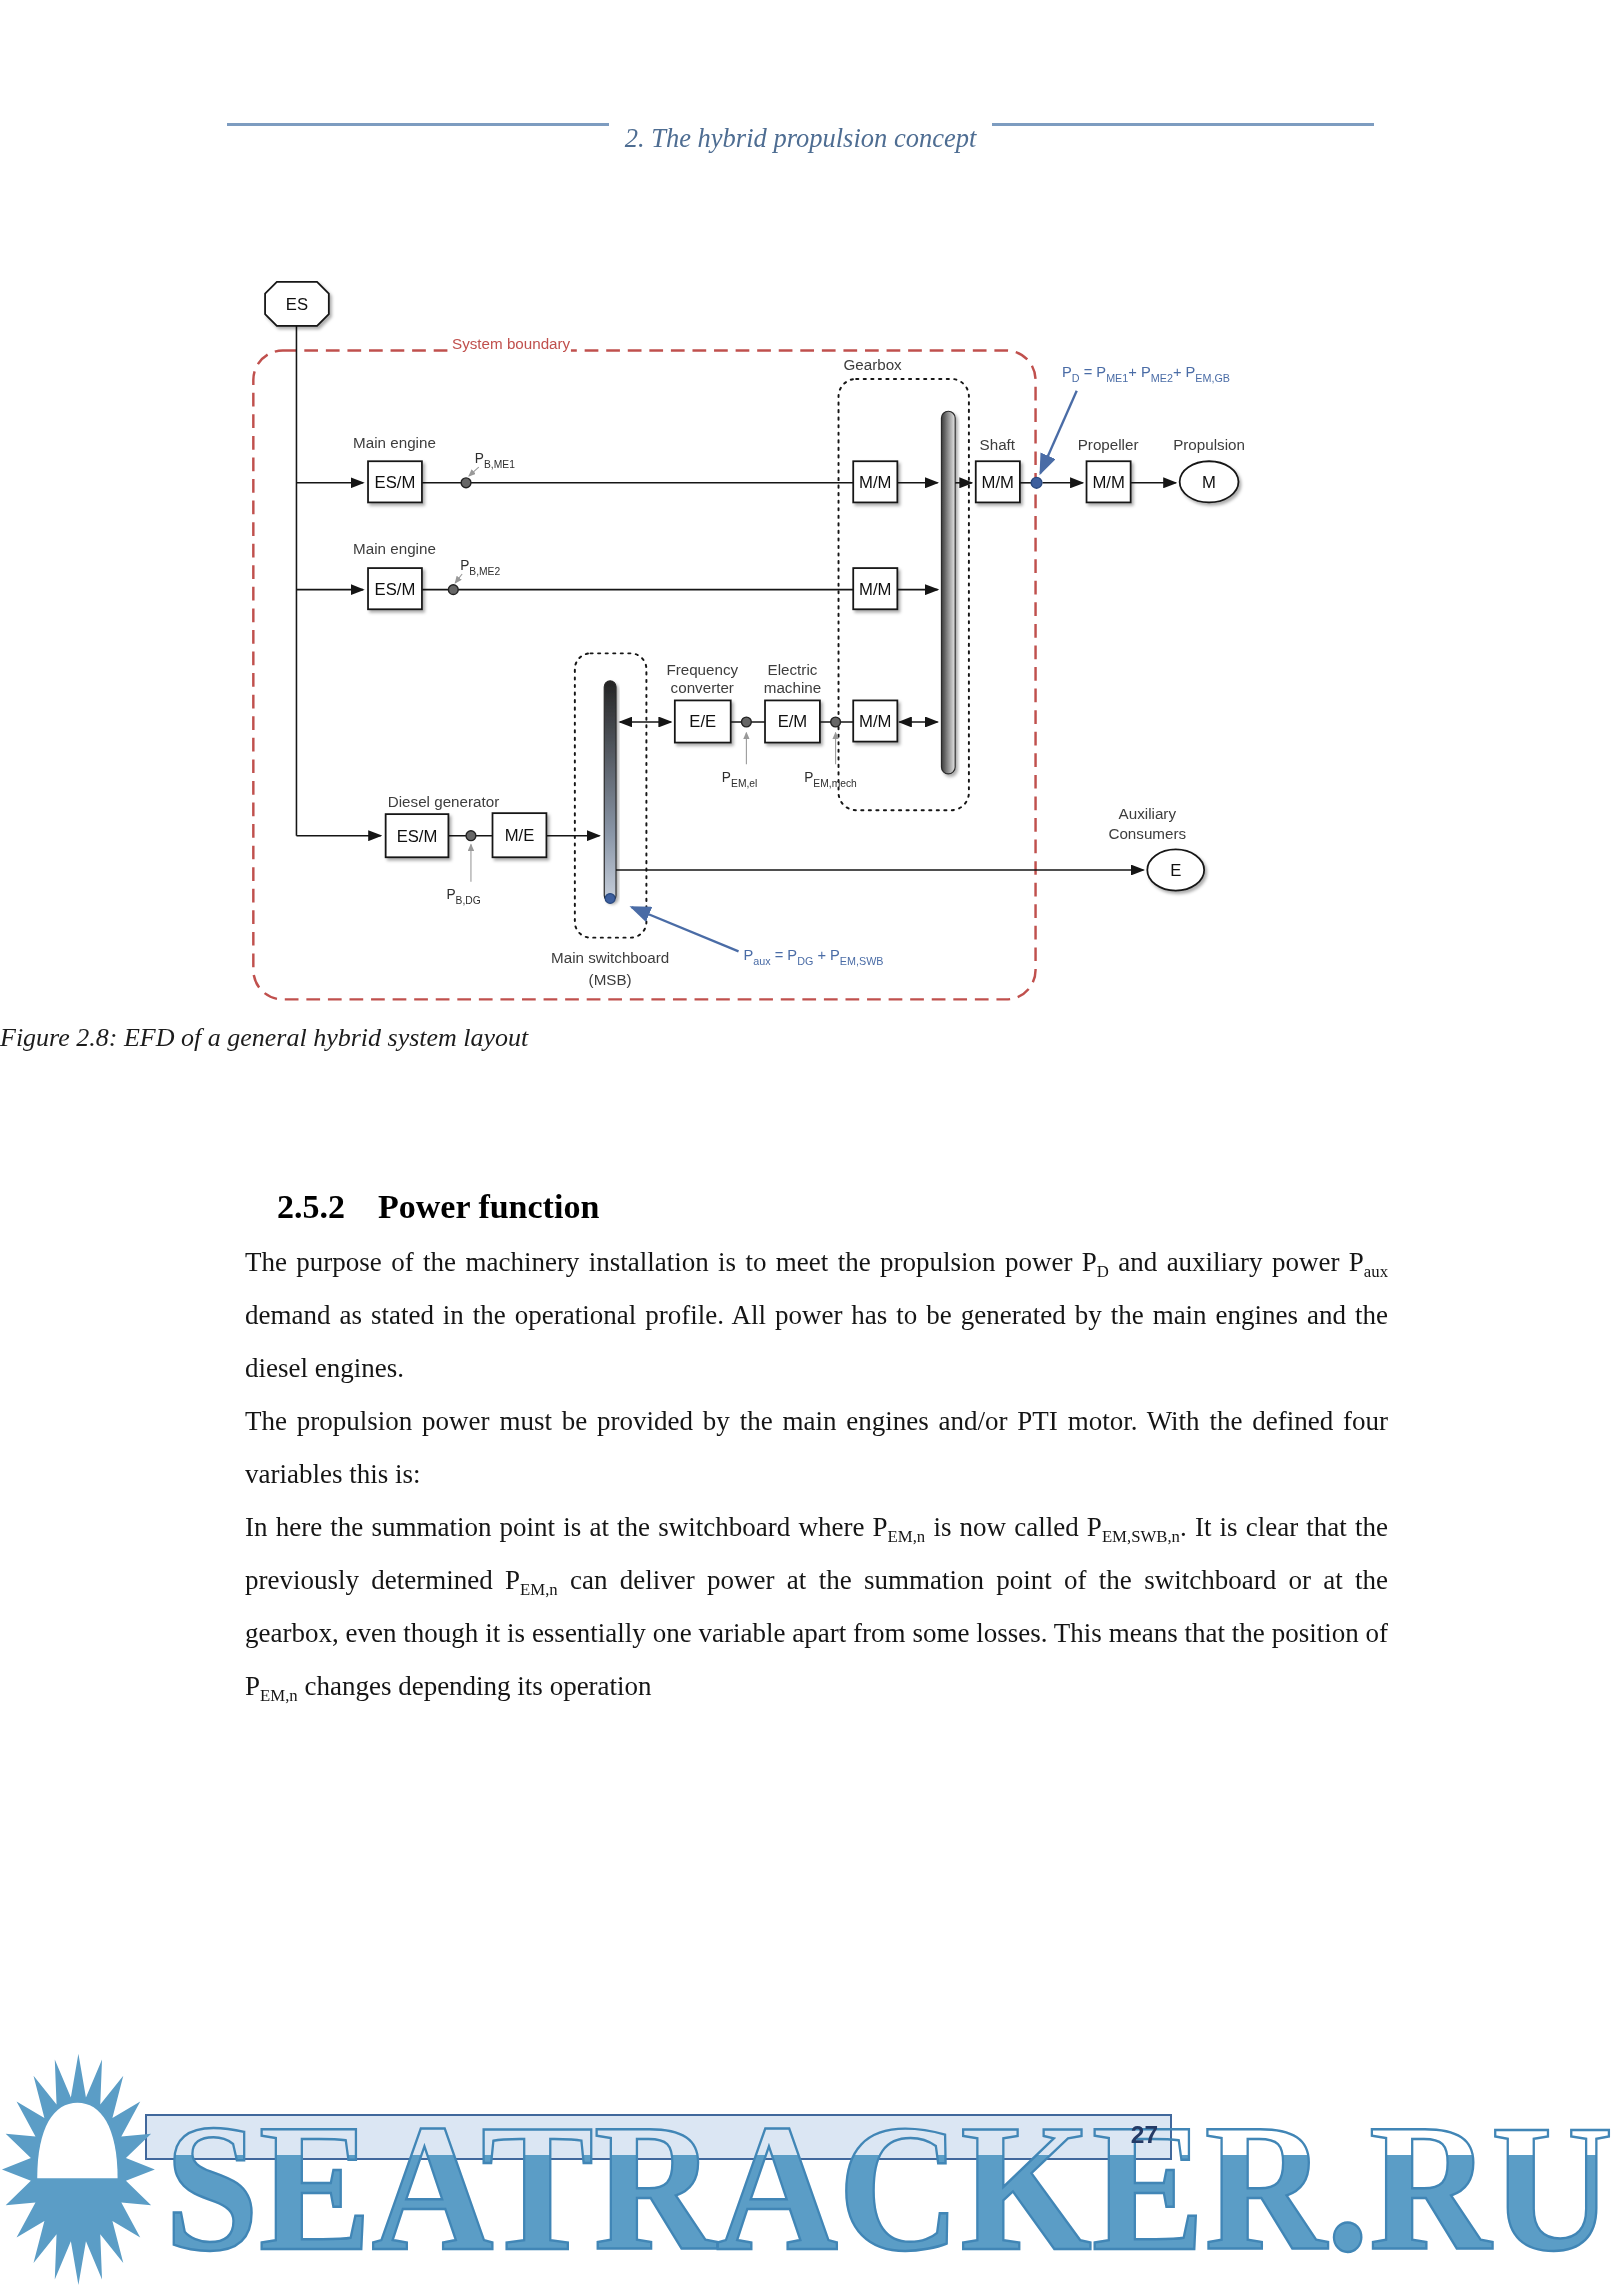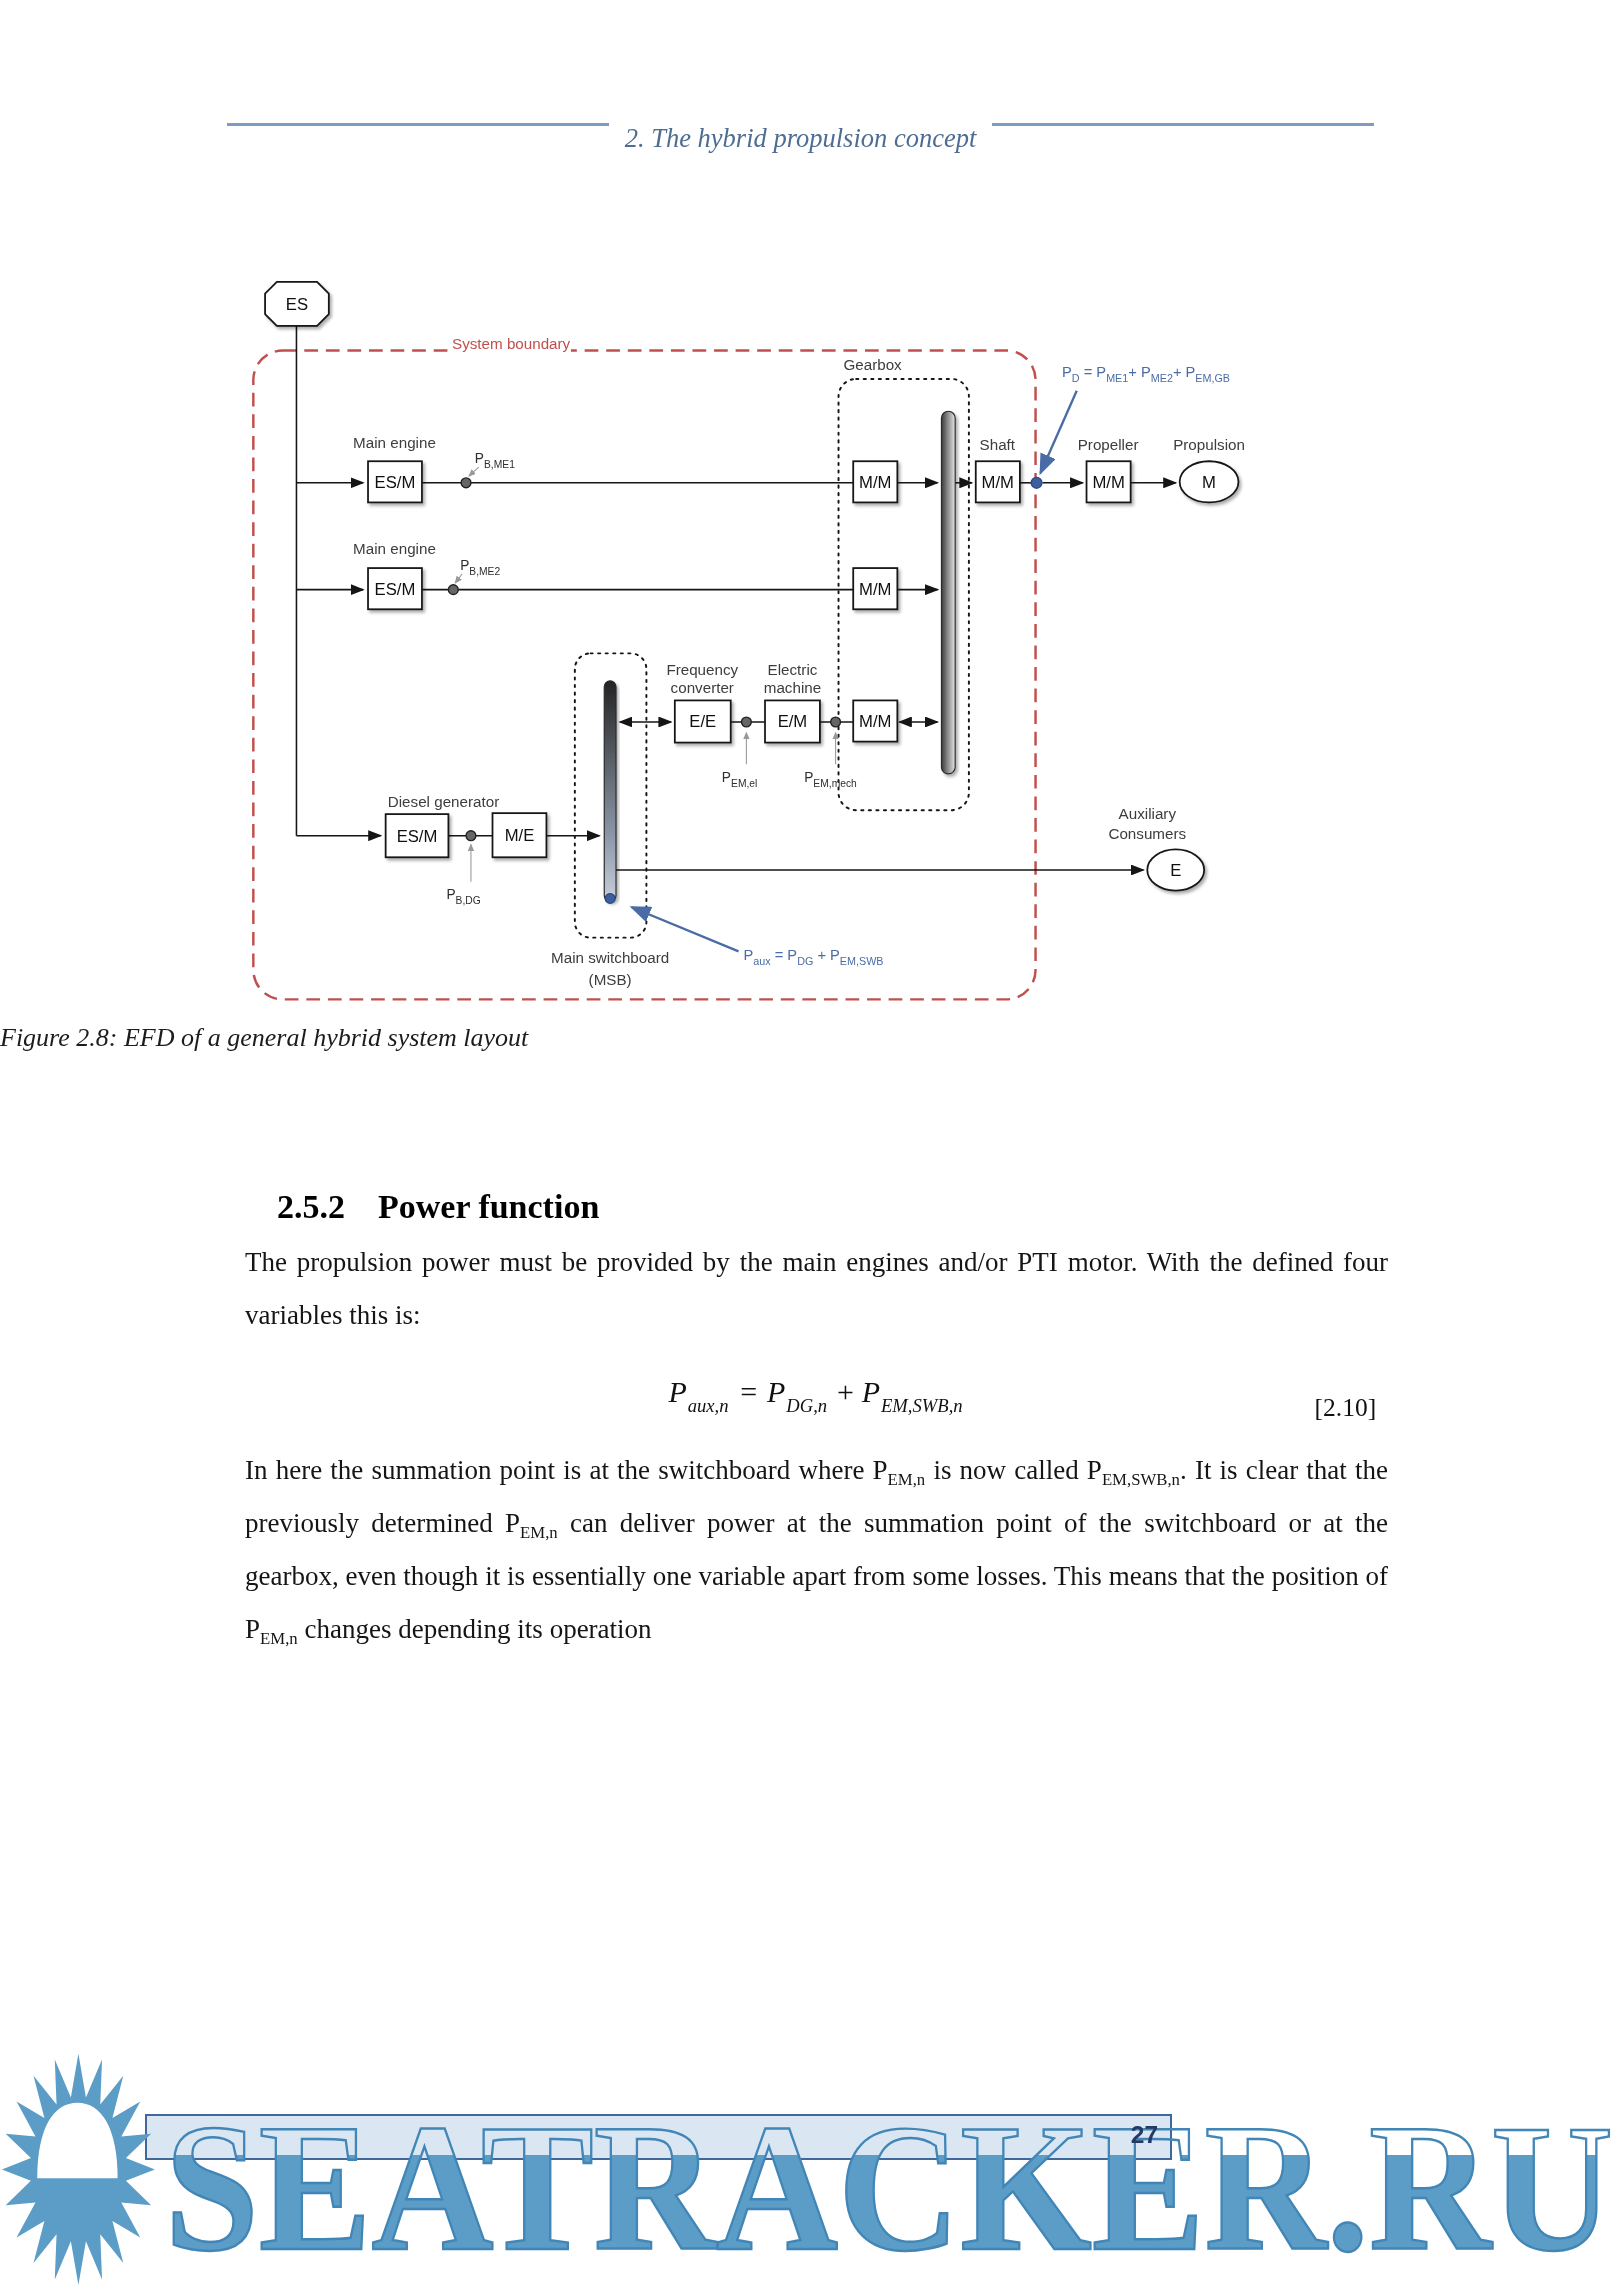--- a/index.html
+++ b/index.html
@@ -195,30 +195,25 @@
     <text x="588" y="800"><tspan class="fbm">P</tspan><tspan class="fbs" dy="5">aux</tspan><tspan class="fbm" dy="-5"> = P</tspan><tspan class="fbs" dy="5">DG</tspan><tspan class="fbm" dy="-5"> +  P</tspan><tspan class="fbs" dy="5">EM,SWB</tspan></text>
     <line class="bwire" x1="583" y1="791" x2="474" y2="746" marker-end="url(#abl)"></line>
   </svg>
 
   <div class="figcaption">Figure 2.8: EFD of a general hybrid system layout</div>
 
   <div class="coltext">
     <div class="h2">
       <span class="h2num">2.5.2</span><span>Power function</span>
     </div>
+    <p>The purpose of the machinery installation is to meet the propulsion power P<sub>D</sub> and auxiliary power P<sub>aux</sub> demand as stated in the operational profile. All power has to be generated by the main engines and the diesel engines.</p>
     <p>The propulsion power must be provided by the main engines and/or PTI motor. With the defined four variables this is:</p>
 
 
 
-    <div class="eqrow">
-      <div class="eq">
-        <span>P</span><span class="esub">aux,n</span><span class="erel">=</span><span>P</span><span class="esub">DG,n</span><span class="eop">+</span><span>P</span><span class="esub">EM,SWB,n</span>
-      </div>
-      <div class="eqtag">[2.10]</div>
-    </div>
 
     <p>In here the summation point is at the switchboard where P<sub>EM,n</sub> is now called P<sub>EM,SWB,n</sub>. It is clear that the previously determined P<sub>EM,n</sub> can deliver power at the summation point of the switchboard or at the gearbox, even though it is essentially one variable apart from some losses. This means that the position of P<sub>EM,n</sub> changes depending its operation</p>
   </div>
 
   <div class="pageband"></div>
 
   <svg id="wmsvg" width="1620" height="254" viewBox="0 0 1653 259">
     <defs>
       <linearGradient id="wmgrad" x1="0" y1="0" x2="0" y2="1">
         <stop offset="0" stop-color="#5b9dc6" stop-opacity="0"></stop>

